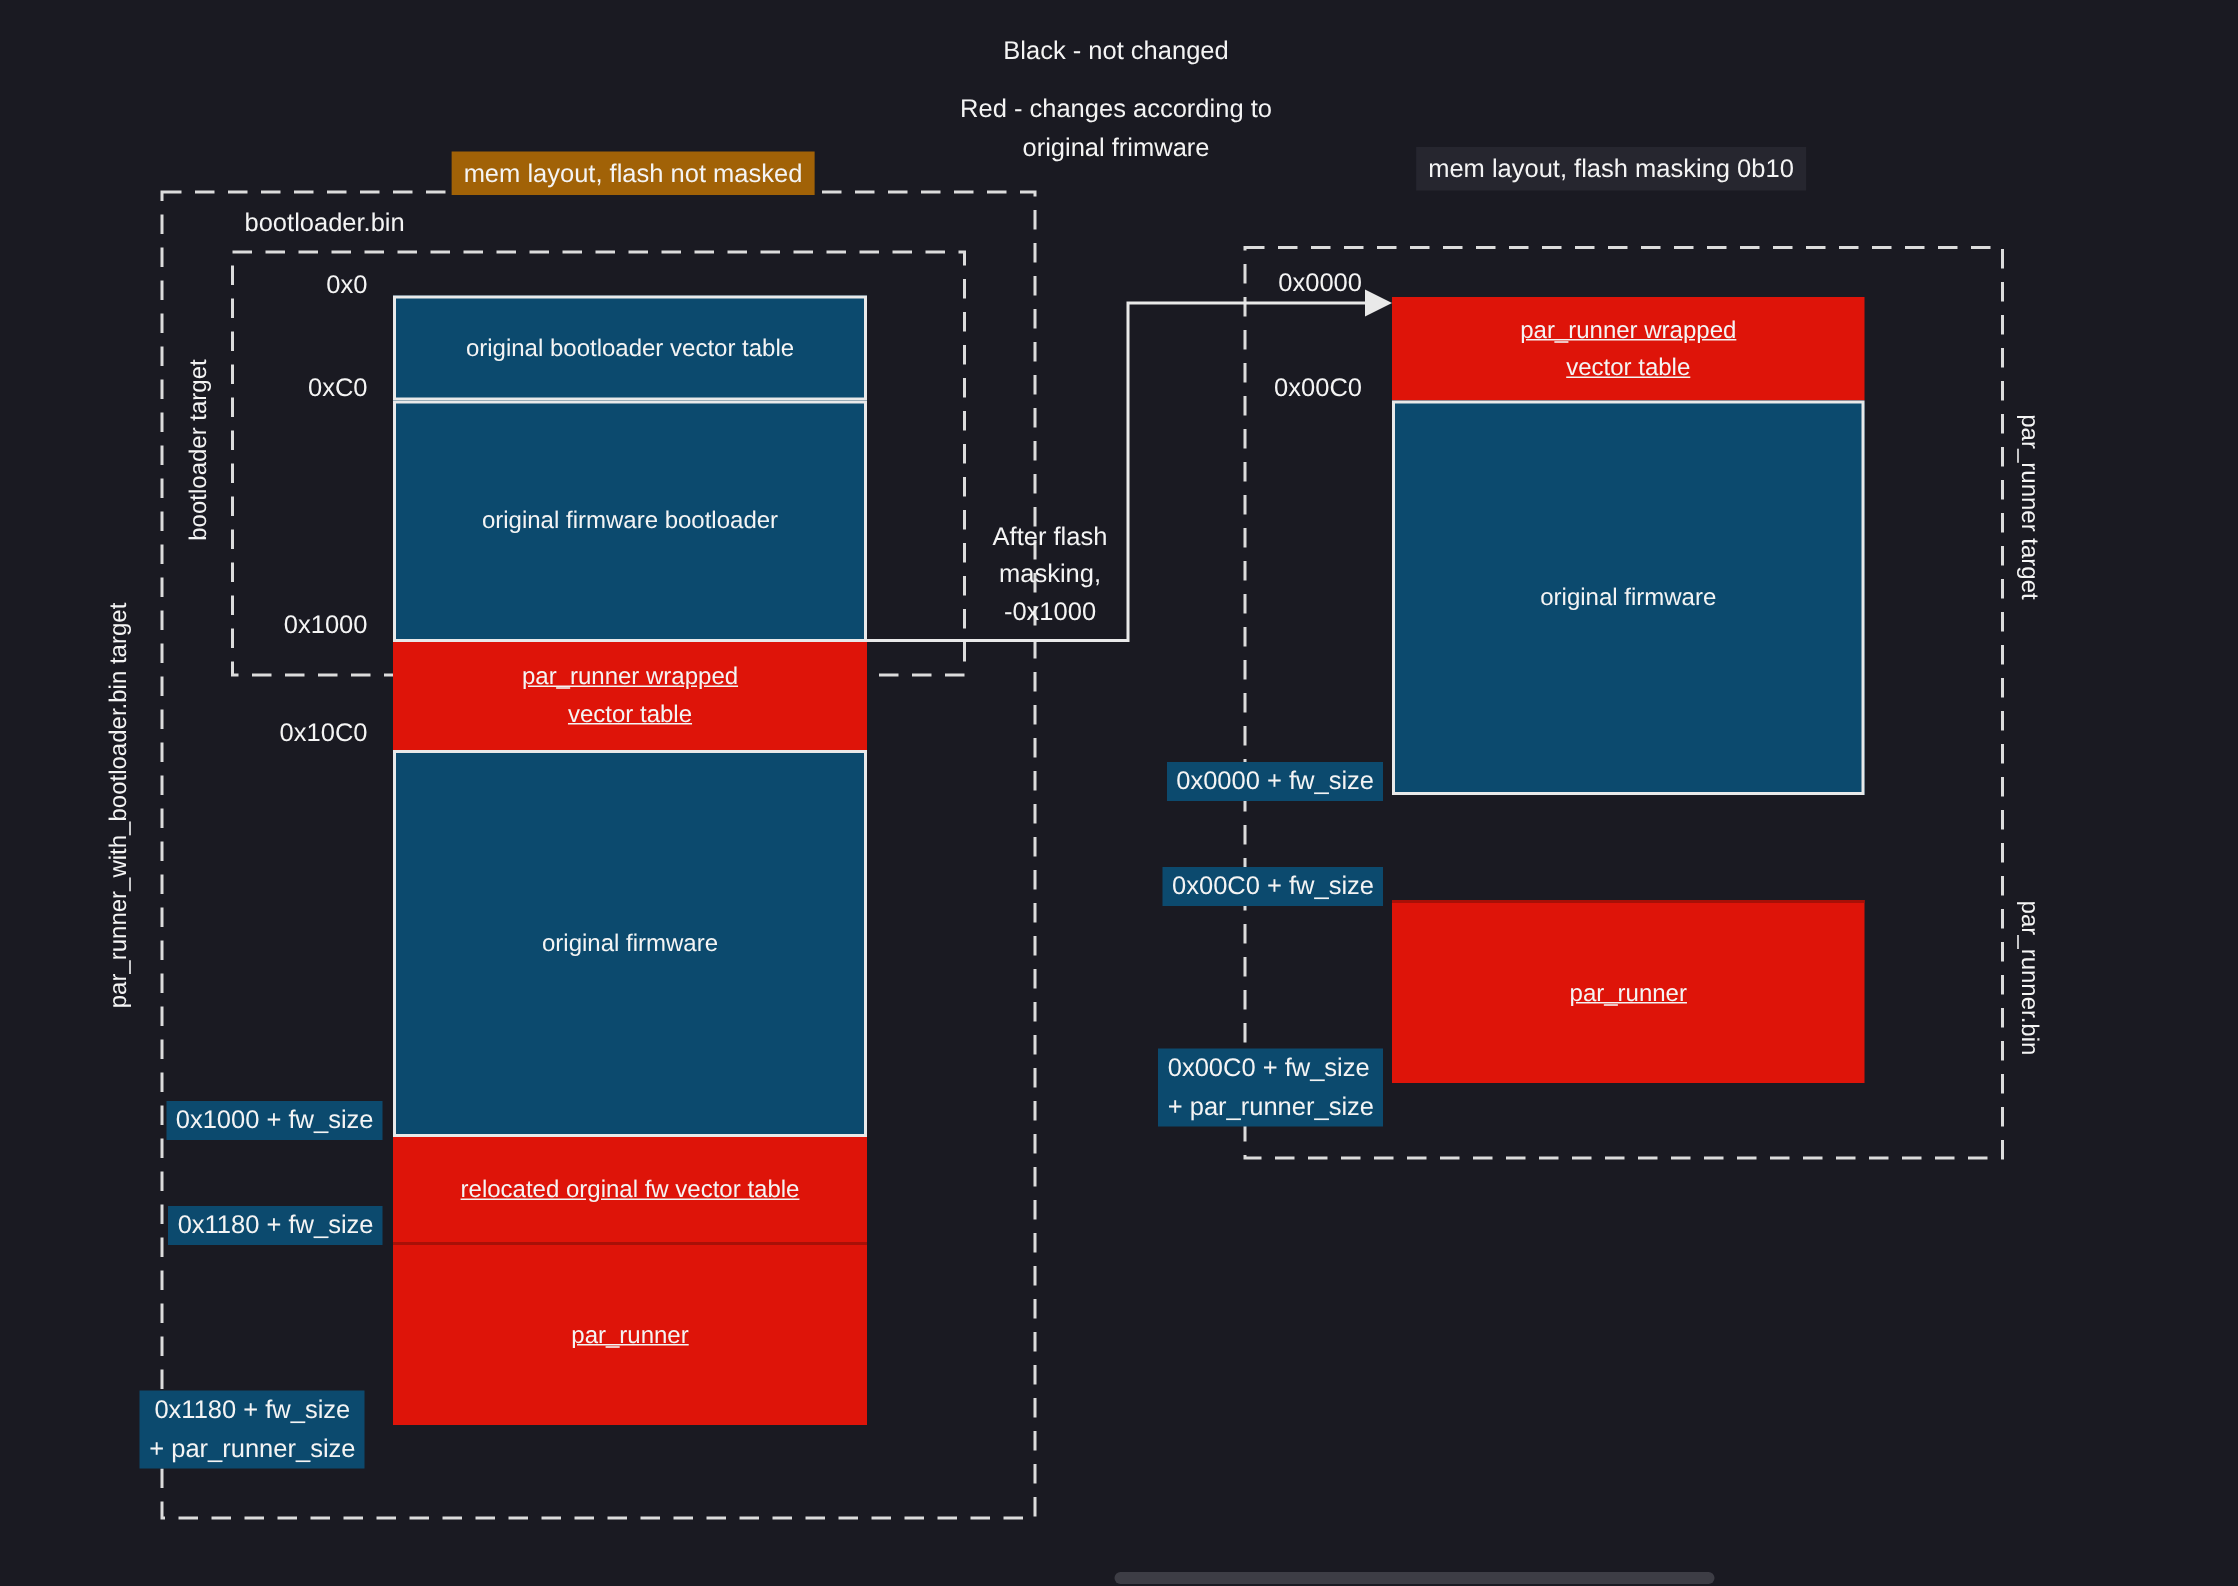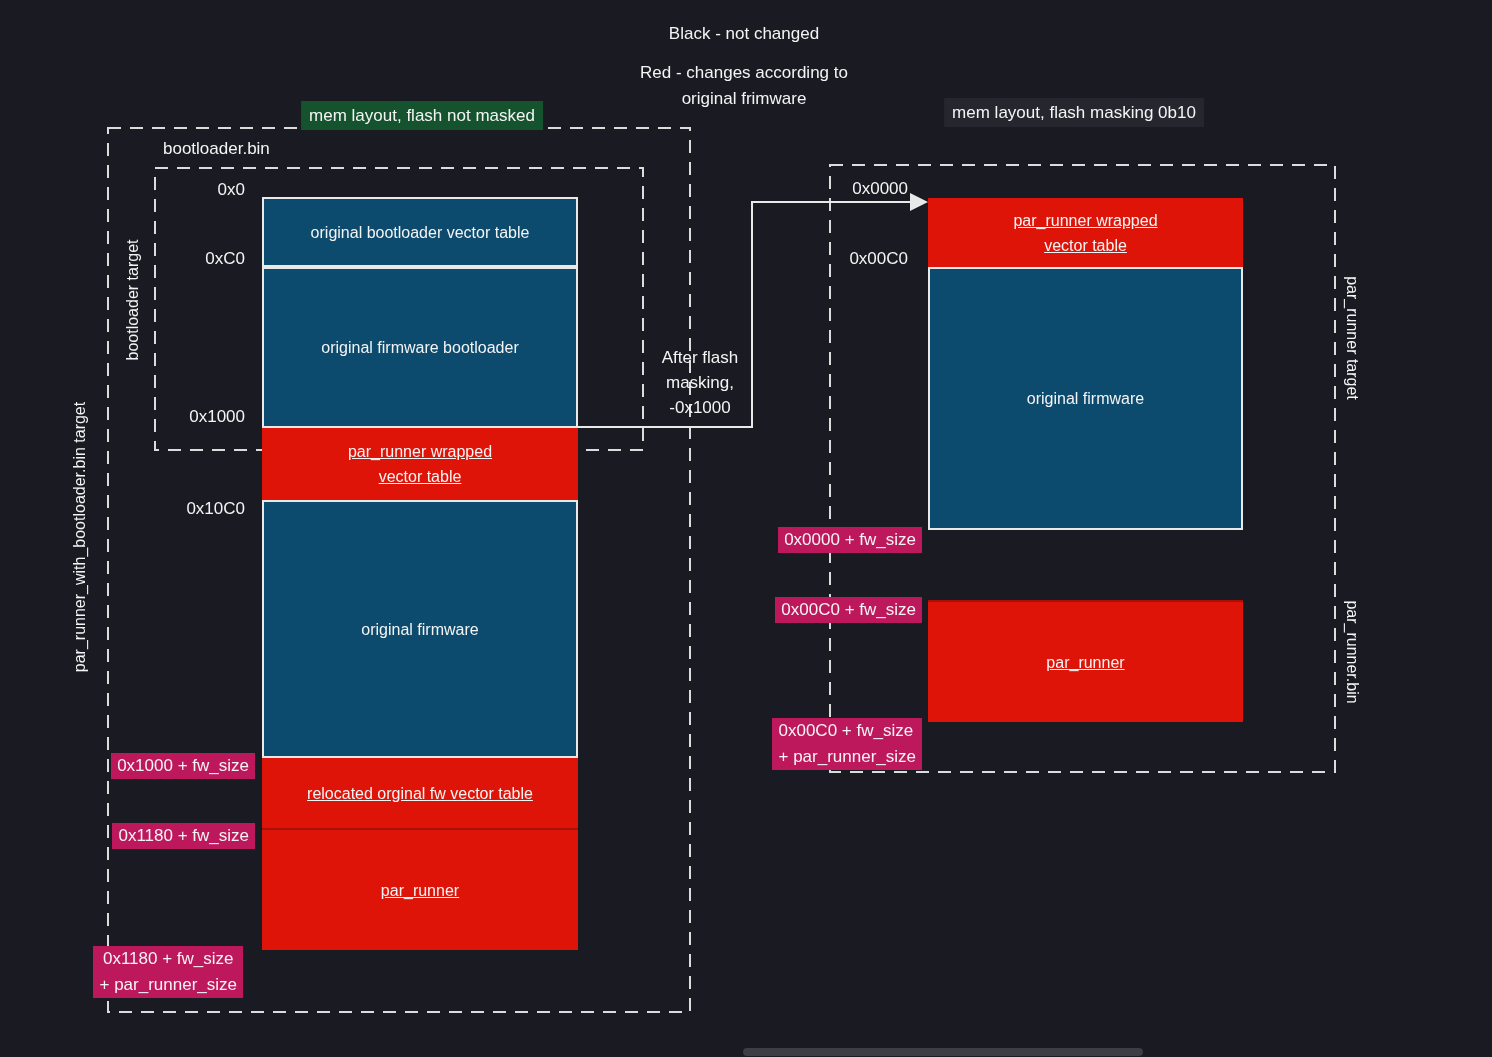--- a/index.html
+++ b/index.html
@@ -3,31 +3,31 @@
 <meta charset="utf-8">
 <style>
   html,body { margin:0; padding:0; background:#1a1a22; }
   #canvas {
     position:relative; width:1492px; height:1057px; overflow:hidden;
     background:#1a1a22; color:#f4f4f4;
     font-family:"Liberation Sans", sans-serif;
   }
   .txt { position:absolute; white-space:pre-line; font-size:17px; line-height:25px; }
   .ctr { transform:translateX(-50%); text-align:center; }
-  .title { padding:2px 8px; background:#14532d; }
+  .title { padding:2px 8px; background:#a16207; }
   .block {
     position:absolute; display:flex; align-items:center; justify-content:center;
     text-align:center; font-size:16px; line-height:25px; white-space:pre-line;
     box-sizing:border-box;
   }
   .black { background:#0c4a6e; border:2px solid #e9e9e9; }
   .red   { background:#de1409;text-decoration:underline; }
   .red.divider { border-top:2px solid #a81007; }
   .addr { position:absolute; font-size:17px; line-height:26px; white-space:pre-line; text-align:left; }
-  .addr.hl { background:#be185d; padding:0 6px;margin-top:19px; }
+  .addr.hl { background:#0c4a6e; padding:0 6px; }
   .vlabel { position:absolute; font-size:16px; white-space:nowrap; }
   .rotl { transform:translate(-50%,-50%) rotate(-90deg); }
   .rotr { transform:translate(-50%,-50%) rotate(90deg); }
   #wires { position:absolute; left:0; top:0; }
   #bottom-bar { position:absolute; left:743px; top:1048px; width:400px; height:8px;
     border-radius:4px; background:#3d3d45; }
 </style>
 </head>
 <body>
 
@@ -56,21 +56,21 @@
   <div class="block black" style="left:262px; top:267px; width:316px; height:161px;">original firmware bootloader</div>
   <div class="block red" style="left:262px; top:428px; width:316px; height:72px;">par_runner wrapped
 vector table</div>
   <div class="block black" style="left:262px; top:500px; width:316px; height:258px;">original firmware</div>
   <div class="block red" style="left:262px; top:758px; width:316px; height:70px;">relocated orginal fw vector table</div>
   <div class="block red divider" style="left:262px; top:828px; width:316px; height:122px;">par_runner</div>
 
   <div class="addr" style="right:1247px; top:177px;">0x0</div>
   <div class="addr" style="right:1247px; top:246px;">0xC0</div>
   <div class="addr" style="right:1247px; top:404px;">0x1000</div>
-  <div class="addr" style="right:1247px; top:476px;margin-top:20px;">0x10C0</div>
+  <div class="addr" style="right:1247px; top:476px;">0x10C0</div>
   <div class="addr hl" style="right:1237px; top:734px;">0x1000 + fw_size</div>
   <div class="addr hl" style="right:1237px; top:804px;">0x1180 + fw_size</div>
   <div class="addr hl" style="right:1249px; top:927px; text-align:center;">0x1180 + fw_size
 + par_runner_size</div>
 
   <div class="txt ctr" style="left:700px; top:345px;">After flash
 masking,
 -0x1000</div>
 
   <div class="txt ctr title" style="left:1074px; top:98px; background:#26262f;">mem layout, flash masking 0b10</div>

